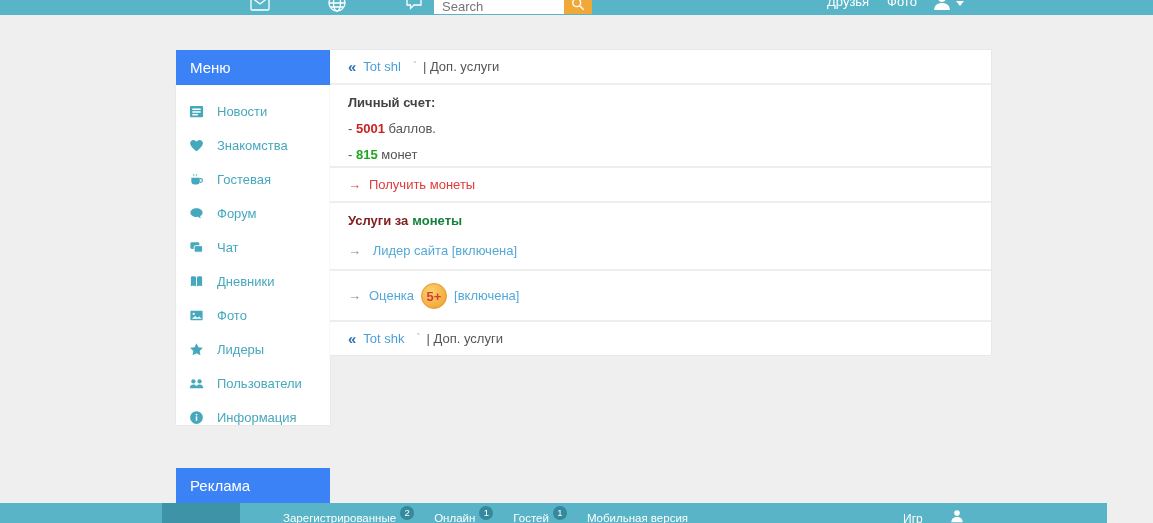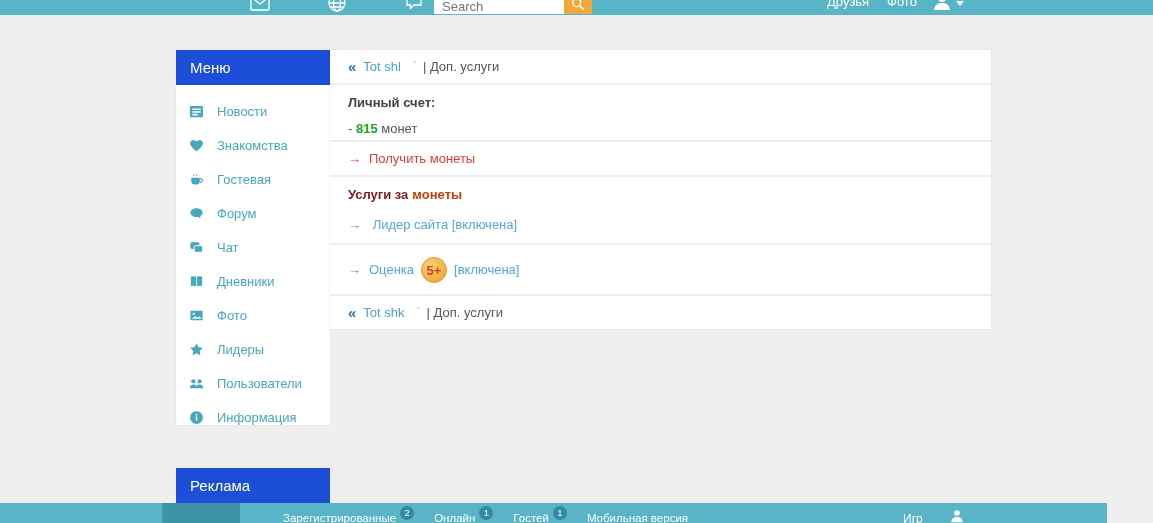--- a/index.html
+++ b/index.html
@@ -20,21 +20,21 @@
   }
   .search-btn{position:absolute;right:0;top:0;width:28px;height:26px;border:0;background:#f0a938;cursor:pointer;padding:0;}
   .search-btn svg{margin-top:9px;stroke:#fff;fill:none;stroke-width:1.6;}
   .tb-link{position:absolute;top:-6px;color:#fff;font-size:13px;text-decoration:none;}
   .tb-user{position:absolute;left:933px;top:-7px;display:flex;align-items:flex-start;}
   .tb-user svg{fill:#fff;}
   .caret-down{width:0;height:0;border-left:4px solid transparent;border-right:4px solid transparent;
     border-top:5px solid #fff;margin:8px 0 0 5px;}
   
   .panel-header{
-    position:absolute;left:176px;width:154px;height:35px;background:#1d4ed8;
+    position:absolute;left:176px;width:154px;height:35px;background:#3b82f6;
     color:#fff;font-size:15px;line-height:35px;padding-left:14px;box-sizing:border-box;
   }
   .menu-header{top:50px;}
   .ad-header{top:468px;}
   .menu{position:absolute;left:176px;top:85px;width:154px;background:#fff;box-shadow:0 0 1px rgba(0,0,0,.18);}
   .menu-item{display:flex;align-items:flex-end;height:34px;padding-left:13px;cursor:pointer;}
   .menu-item .mi-icon{width:17px;margin-right:11px;display:flex;align-items:center;}
   .menu-item svg{fill:#46a8bc;}
   .menu-item .mi-label{color:#46a8bc;font-size:13px;}
   
@@ -51,21 +51,21 @@
   .acct-line{margin-top:10px;line-height:16px;color:#555;}
   .val-red{color:#cc2222;font-weight:bold;}
   .val-green{color:#1fa51f;font-weight:bold;}
   .getcoins-row{height:33px;display:flex;align-items:center;}
   .red-link{color:#e03a3a;text-decoration:none;}
   .arrow-red{color:#e03a3a;margin-right:8px;}
   .arrow-gray{color:#888;margin-right:8px;}
   .services-row{padding-top:10px;padding-bottom:10px;}
   .svc-title{line-height:16px;font-weight:bold;}
   .svc-accent{color:#7f1d1d;}
-  .svc-rest{color:#c2410c;margin-left:4px;}
+  .svc-rest{color:#15803d;margin-left:4px;}
   .svc-line{margin-top:14px;line-height:16px;}
   .blue-link{color:#54a8d8;text-decoration:none;}
   .rating-row{height:49px;display:flex;align-items:center;}
   .badge-5plus{
     display:inline-block;width:26px;height:26px;border-radius:50%;
     background:radial-gradient(circle at 38% 32%,#fcd36e,#f2a93b 75%);
     border:1px solid #e8952f;color:#d43a3a;font-weight:bold;font-size:13px;
     line-height:26px;text-align:center;margin:0 7px;box-sizing:border-box;
   }
   
@@ -233,20 +233,21 @@
 
   <div class="row crumb-row">
     <span class="back-glyph">«</span>
     <a class="user-link" href="#">Tot shl</a>
     <span class="crumb-mark">`</span>
     <span class="crumb-rest">| Доп. услуги</span>
   </div>
 
   <div class="row account-row">
     <div class="account-title">Личный счет:</div>
+    <div class="acct-line"><span>- </span><span class="val-red">5001</span><span> баллов.</span></div>
     <div class="acct-line"><span>- </span><span class="val-green">815</span><span> монет</span></div>
   </div>
 
   <div class="row getcoins-row">
     <span class="arrow-red">→</span>
     <a class="red-link" href="#">Получить монеты</a>
   </div>
 
   <div class="row services-row">
     <div class="svc-title">

